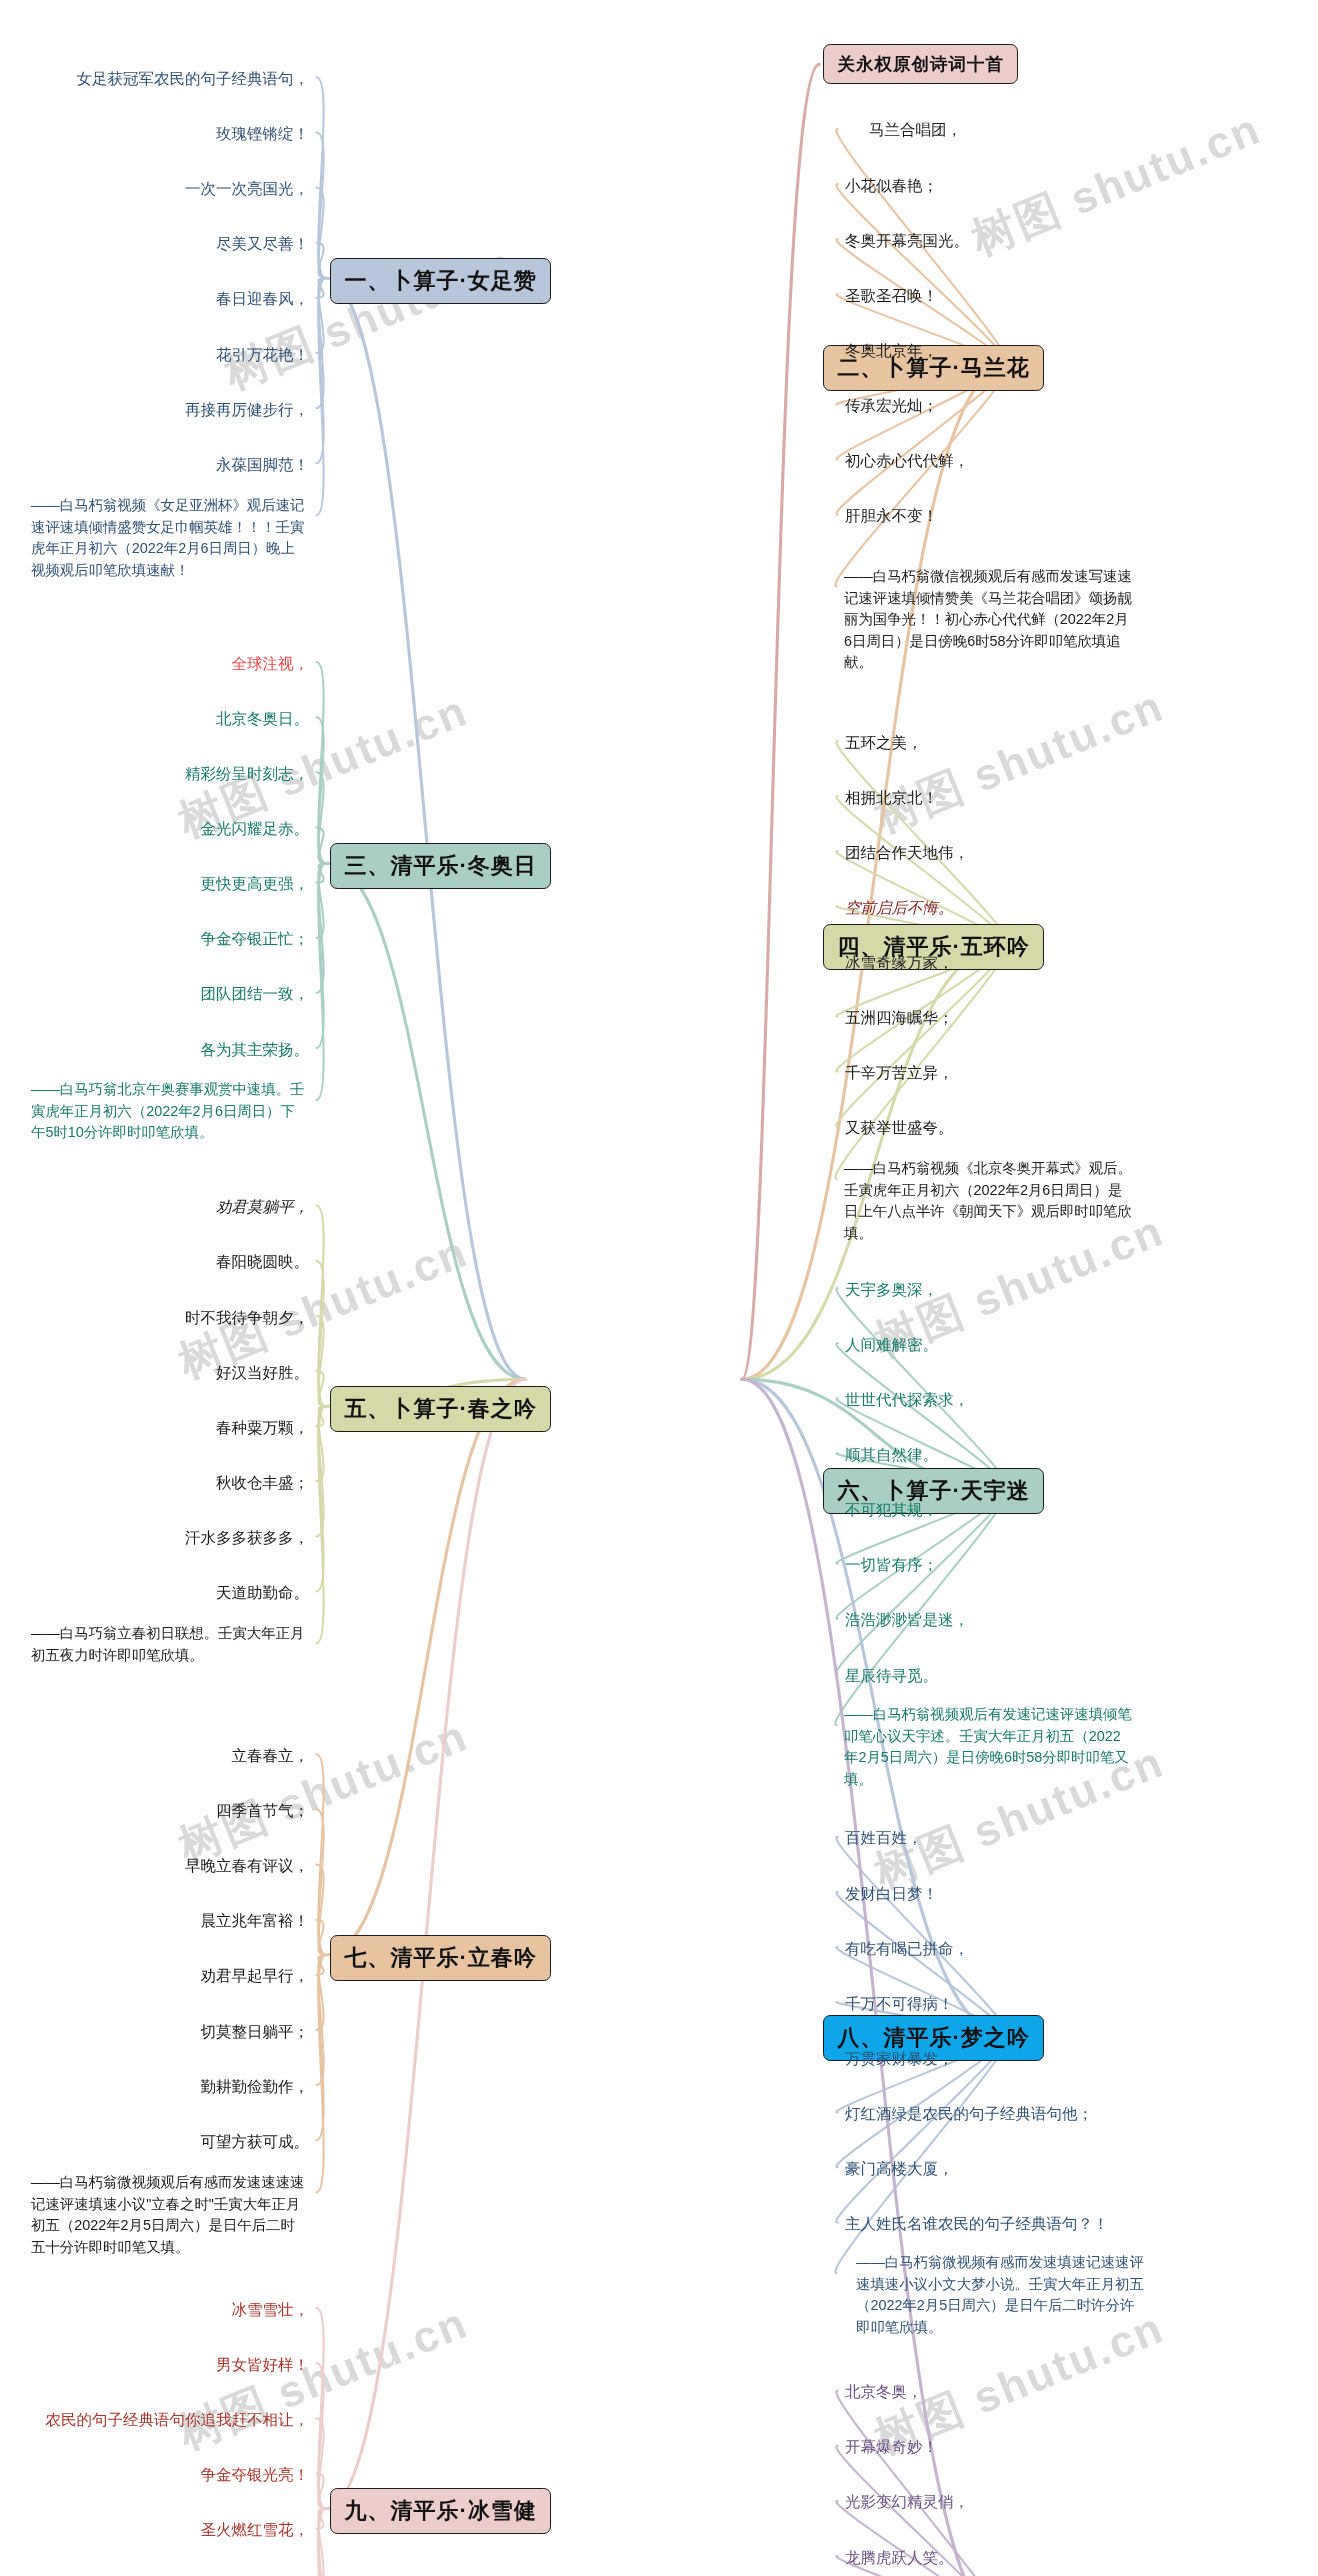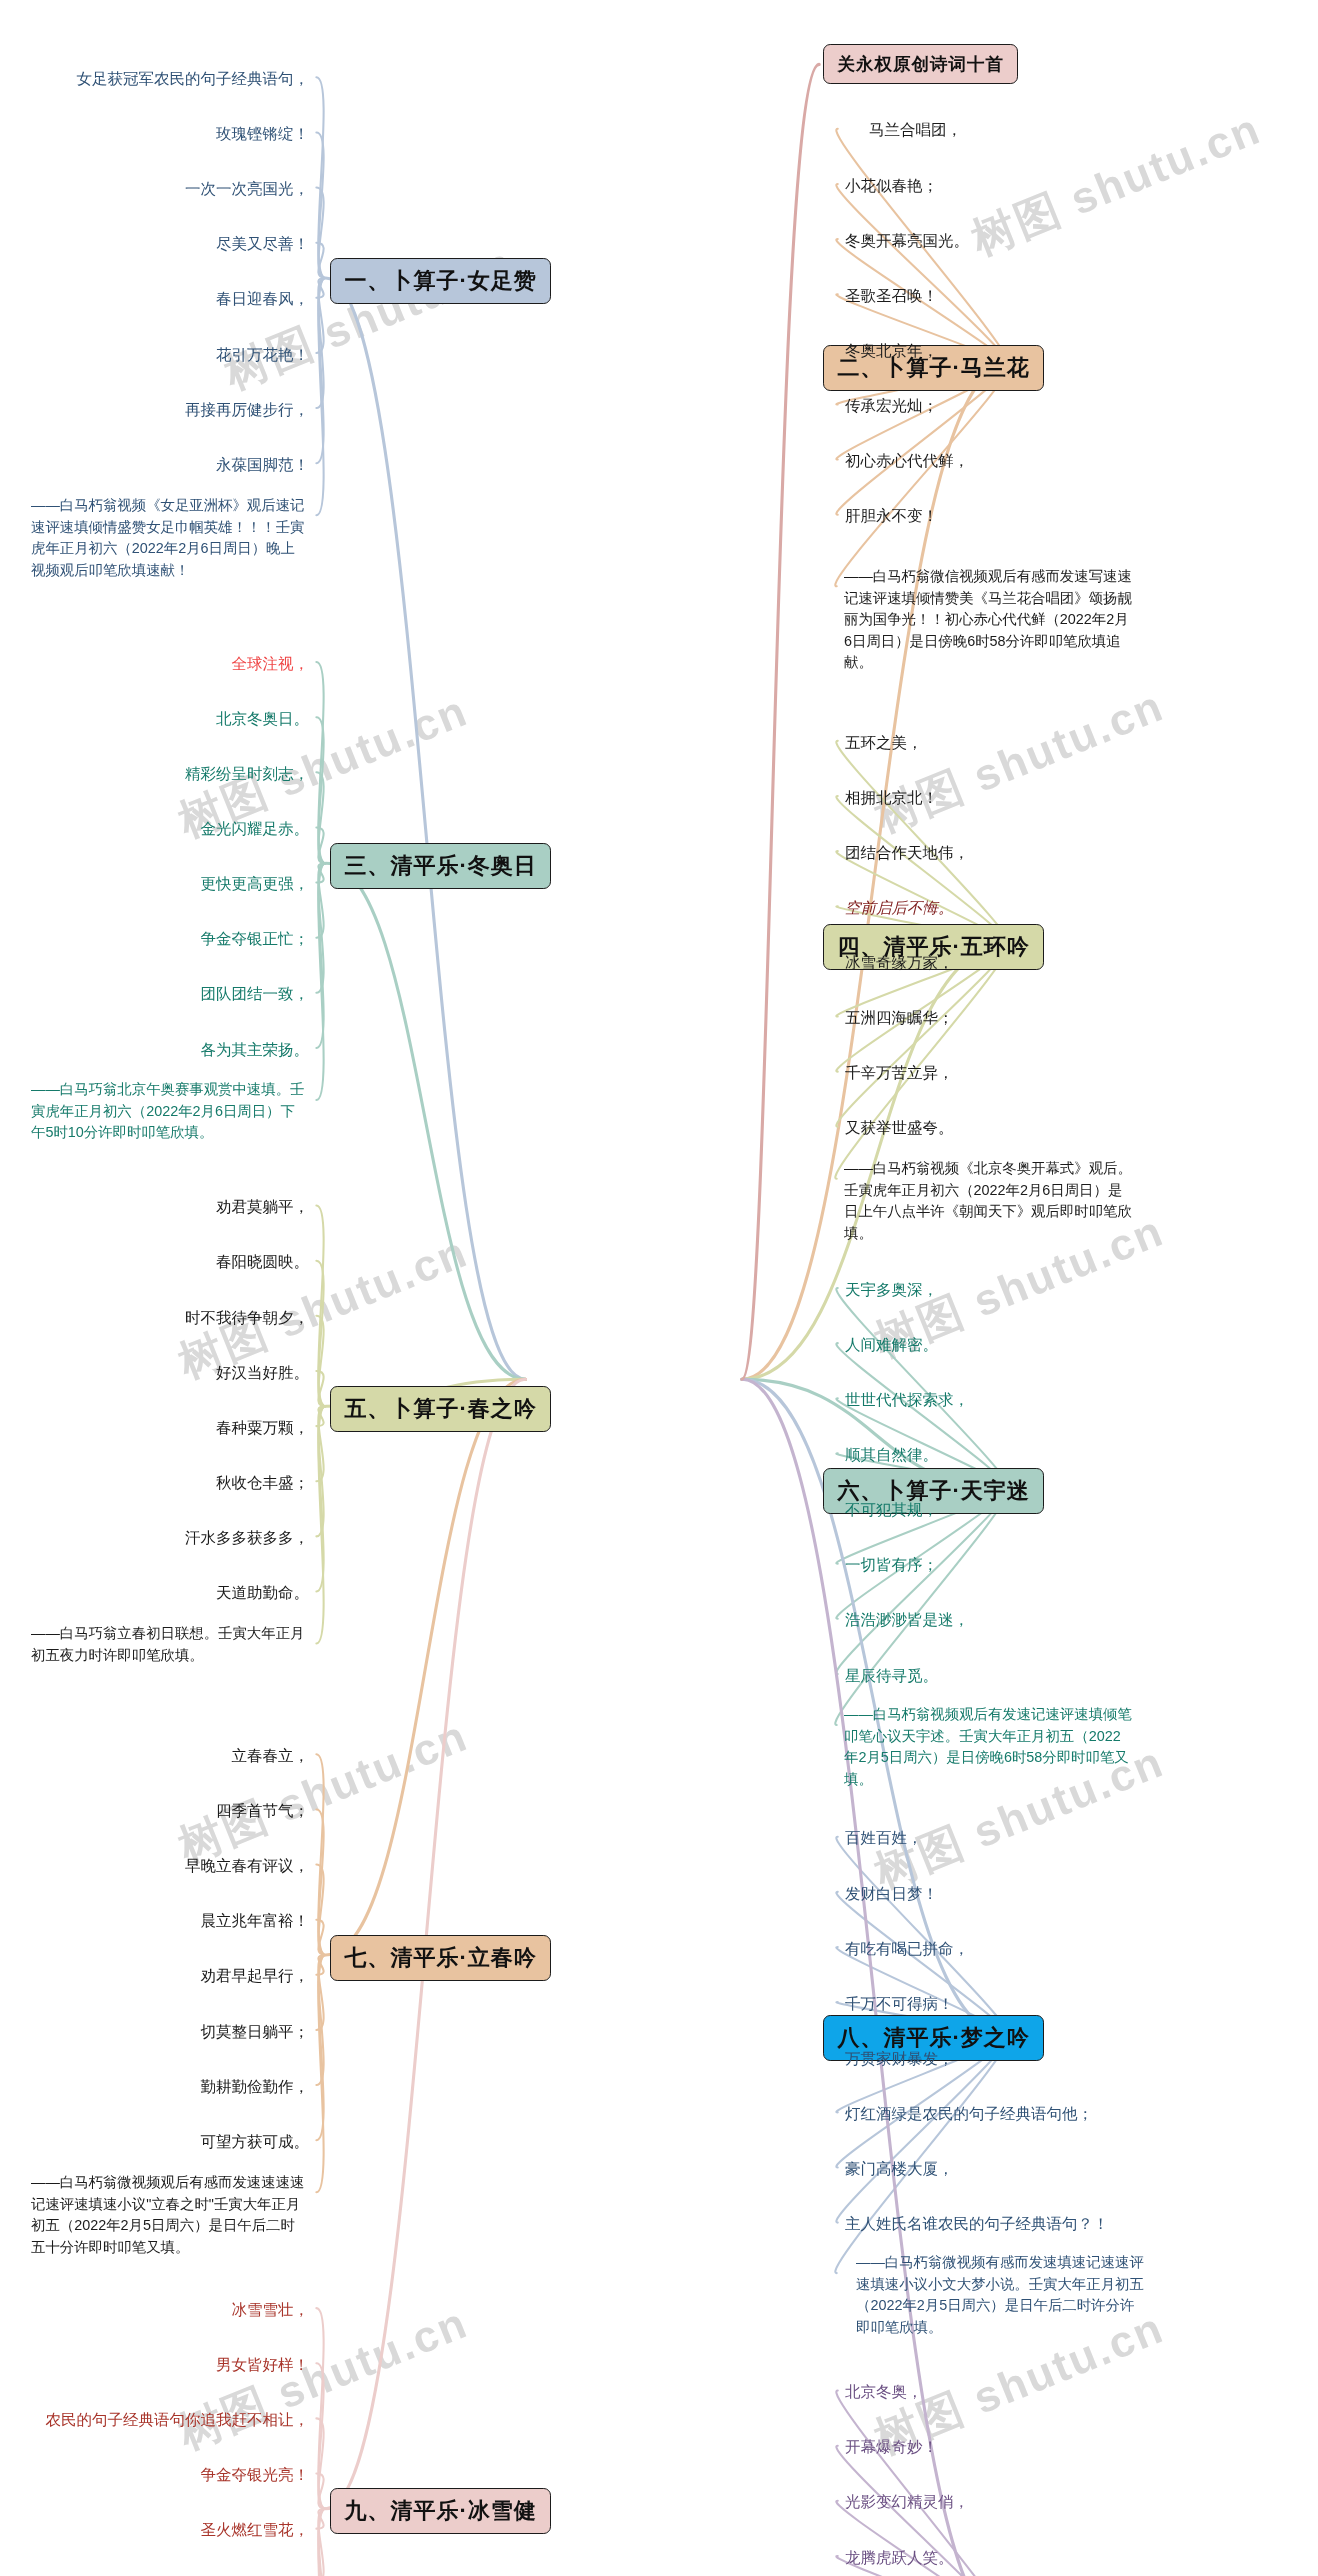--- a/index.html
+++ b/index.html
@@ -223,21 +223,21 @@
       <div class="leaf l" style="color: rgb(27, 27, 27); top: 841px; left: 845px; white-space: nowrap;">团结合作天地伟，</div>
       <div class="leaf l" style="color: #7f1d1d; top: 896px; left: 845px; white-space: nowrap; font-style: italic;">空前启后不悔。</div>
       <div class="leaf l" style="color: rgb(27, 27, 27); top: 951px; left: 845px; white-space: nowrap;">冰雪奇缘万家，</div>
       <div class="leaf l" style="color: rgb(27, 27, 27); top: 1006px; left: 845px; white-space: nowrap;">五洲四海瞩华；</div>
       <div class="leaf l" style="color: rgb(27, 27, 27); top: 1061px; left: 845px; white-space: nowrap;">千辛万苦立异，</div>
       <div class="leaf l" style="color: rgb(27, 27, 27); top: 1116px; left: 845px; white-space: nowrap;">又获举世盛夸。</div>
       <div class="note" style="color: rgb(27, 27, 27); top: 1158px; width: 289px; left: 844px;">——白马朽翁视频《北京冬奥开幕式》观后。壬寅虎年正月初六（2022年2月6日周日）是日上午八点半许《朝闻天下》观后即时叩笔欣填。</div>
       <div class="branch" style="background: rgb(213, 217, 168); left: 330px; top: 1386px;">
         <span>五、卜算子·春之吟</span>
       </div>
-      <div class="leaf r" style="color: rgb(27, 27, 27); top: 1195px; right: 1010px;">劝君莫躺平，</div>
+      <div class="leaf r" style="color: rgb(27, 27, 27); top: 1195px; right: 1010px; font-style: italic;">劝君莫躺平，</div>
       <div class="leaf r" style="color: rgb(27, 27, 27); top: 1250px; right: 1010px;">春阳晓圆映。</div>
       <div class="leaf r" style="color: rgb(27, 27, 27); top: 1306px; right: 1010px;">时不我待争朝夕，</div>
       <div class="leaf r" style="color: rgb(27, 27, 27); top: 1361px; right: 1010px;">好汉当好胜。</div>
       <div class="leaf r" style="color: rgb(27, 27, 27); top: 1416px; right: 1010px;">春种粟万颗，</div>
       <div class="leaf r" style="color: rgb(27, 27, 27); top: 1471px; right: 1010px;">秋收仓丰盛；</div>
       <div class="leaf r" style="color: rgb(27, 27, 27); top: 1526px; right: 1010px;">汗水多多获多多，</div>
       <div class="leaf r" style="color: rgb(27, 27, 27); top: 1581px; right: 1010px;">天道助勤命。</div>
       <div class="note" style="color: rgb(27, 27, 27); top: 1623px; width: 278px; left: 31px; text-align: left;">——白马巧翁立春初日联想。壬寅大年正月初五夜力时许即叩笔欣填。</div>
       <div class="branch" style="background: rgb(169, 207, 196); left: 823px; top: 1468px;">
         <span>六、卜算子·天宇迷</span>

